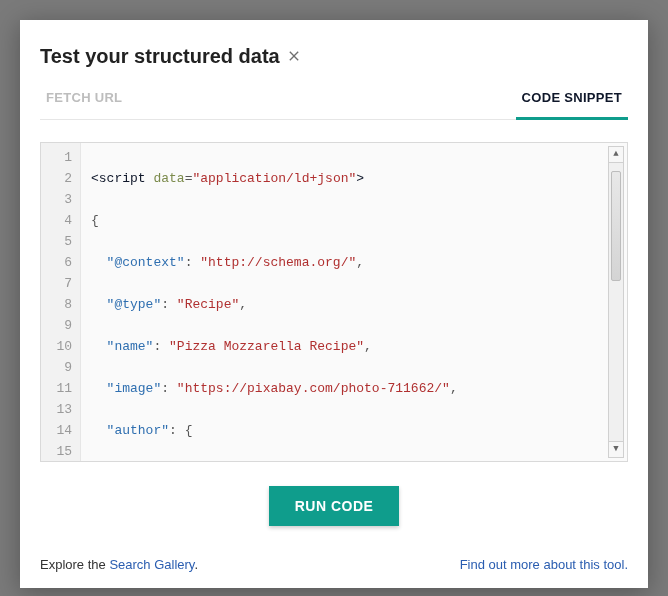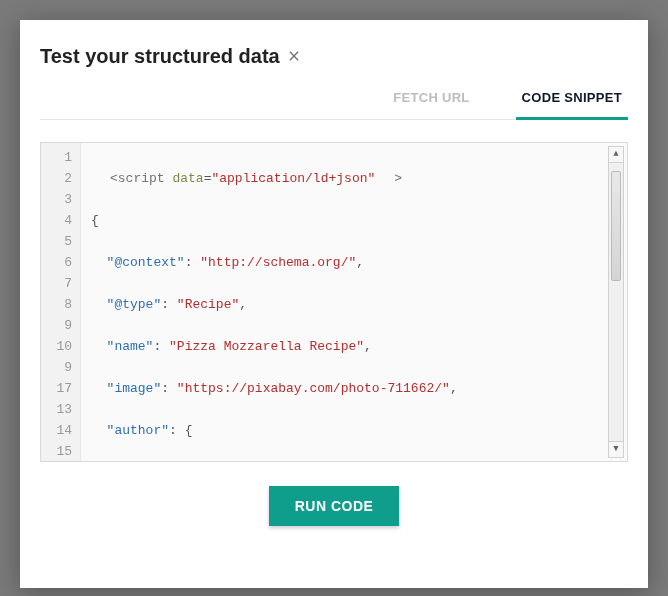--- a/index.html
+++ b/index.html
@@ -36,21 +36,21 @@
   }
   .close-btn {
     width: 28px; height: 28px;
     display: flex; align-items: center; justify-content: center;
     cursor: pointer;
     color: #6f6f6f;
   }
   .close-btn svg { width: 16px; height: 16px; }
   .tabs {
     display: flex;
-    justify-content: flex-end;
+    justify-content: space-between;
     border-bottom: 1px solid #e6e6e6;
     gap: 40px;
   }
   .tab {
     padding: 10px 6px 12px 6px;
     font-size: 13px;
     font-weight: bold;
     letter-spacing: 0.3px;
     color: #bdbdbd;
     cursor: pointer;
@@ -82,21 +82,21 @@
     user-select: none;
     border-right: 1px solid #e6e6e6;
   }
   .code {
     flex: 1;
     padding: 4px 8px 4px 10px;
     white-space: pre;
     overflow: hidden;
   }
   .code .line { white-space: pre-wrap; word-break: break-word; }
-  .tok-tag { color: #737373; margin-left: 19px; }
+  .tok-tag { color: #0f172a; }
   .tok-attr { color: #7b8a4b; }
   .tok-prop { color: #2f6fb0; }
   .tok-str  { color: #b03030; }
   .tok-punc { color: #555; }
   .scroll-vis {
     position: absolute;
     right: 3px; top: 3px; bottom: 3px;
     width: 16px;
     background: #f0f0f0;
     border: 1px solid #d0d0d0;
@@ -175,21 +175,21 @@
         <div>2</div>
         <div>3</div>
         <div>4</div>
         <div>5</div>
         <div>6</div>
         <div>7</div>
         <div>8</div>
         <div>9</div>
         <div>10</div>
         <div>9</div>
-        <div>17</div>
+        <div>11</div>
         <div></div>
         <div>13</div>
         <div>14</div>
         <div>15</div>
       </div>
       <div class="code">
 <div class="line"><span class="tok-tag">&lt;script</span> <span class="tok-attr">data</span><span class="tok-punc">=</span><span class="tok-str">"application/ld+json"</span><span class="tok-tag">&gt;</span></div>
 <div class="line"><span class="tok-punc">{</span></div>
 <div class="line">  <span class="tok-prop">"@context"</span><span class="tok-punc">: </span><span class="tok-str">"http://schema.org/"</span><span class="tok-punc">,</span></div>
 <div class="line">  <span class="tok-prop">"@type"</span><span class="tok-punc">: </span><span class="tok-str">"Recipe"</span><span class="tok-punc">,</span></div>
@@ -210,15 +210,21 @@
         <div class="arrow top">▲</div>
         <div class="thumb"></div>
         <div class="arrow bot">▼</div>
       </div>
     </div>
 
     <div class="run-row">
       <button class="run-btn">RUN CODE</button>
     </div>
 
+    <div class="footer">
+      <span>
+        <span>Explore the </span><a>Search Gallery</a><span>.</span>
+      </span>
+      <a>Find out more about this tool.</a>
+    </div>
 
   </div>
 </div>
 
 </body></html>

